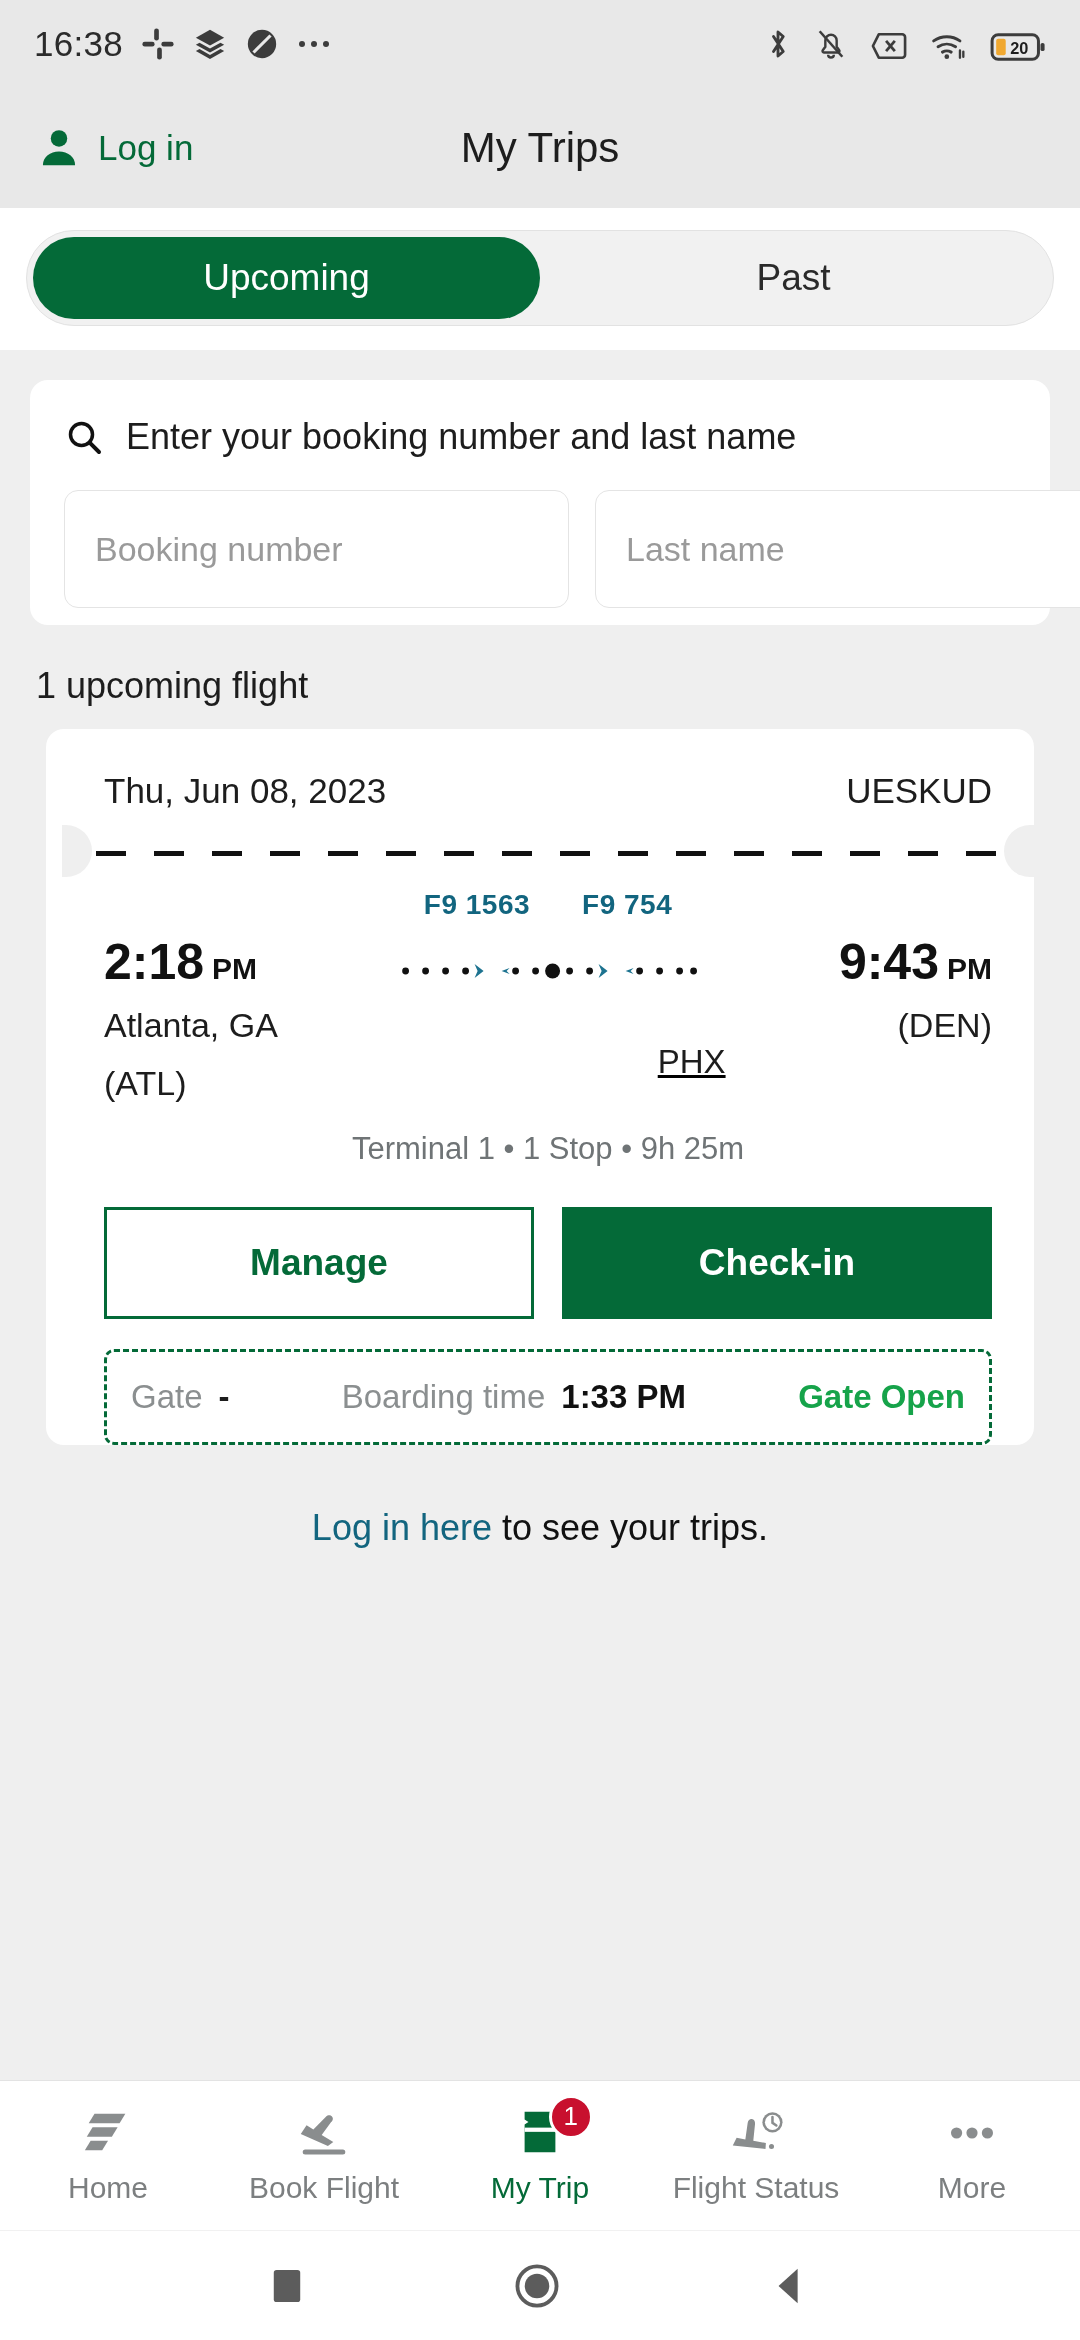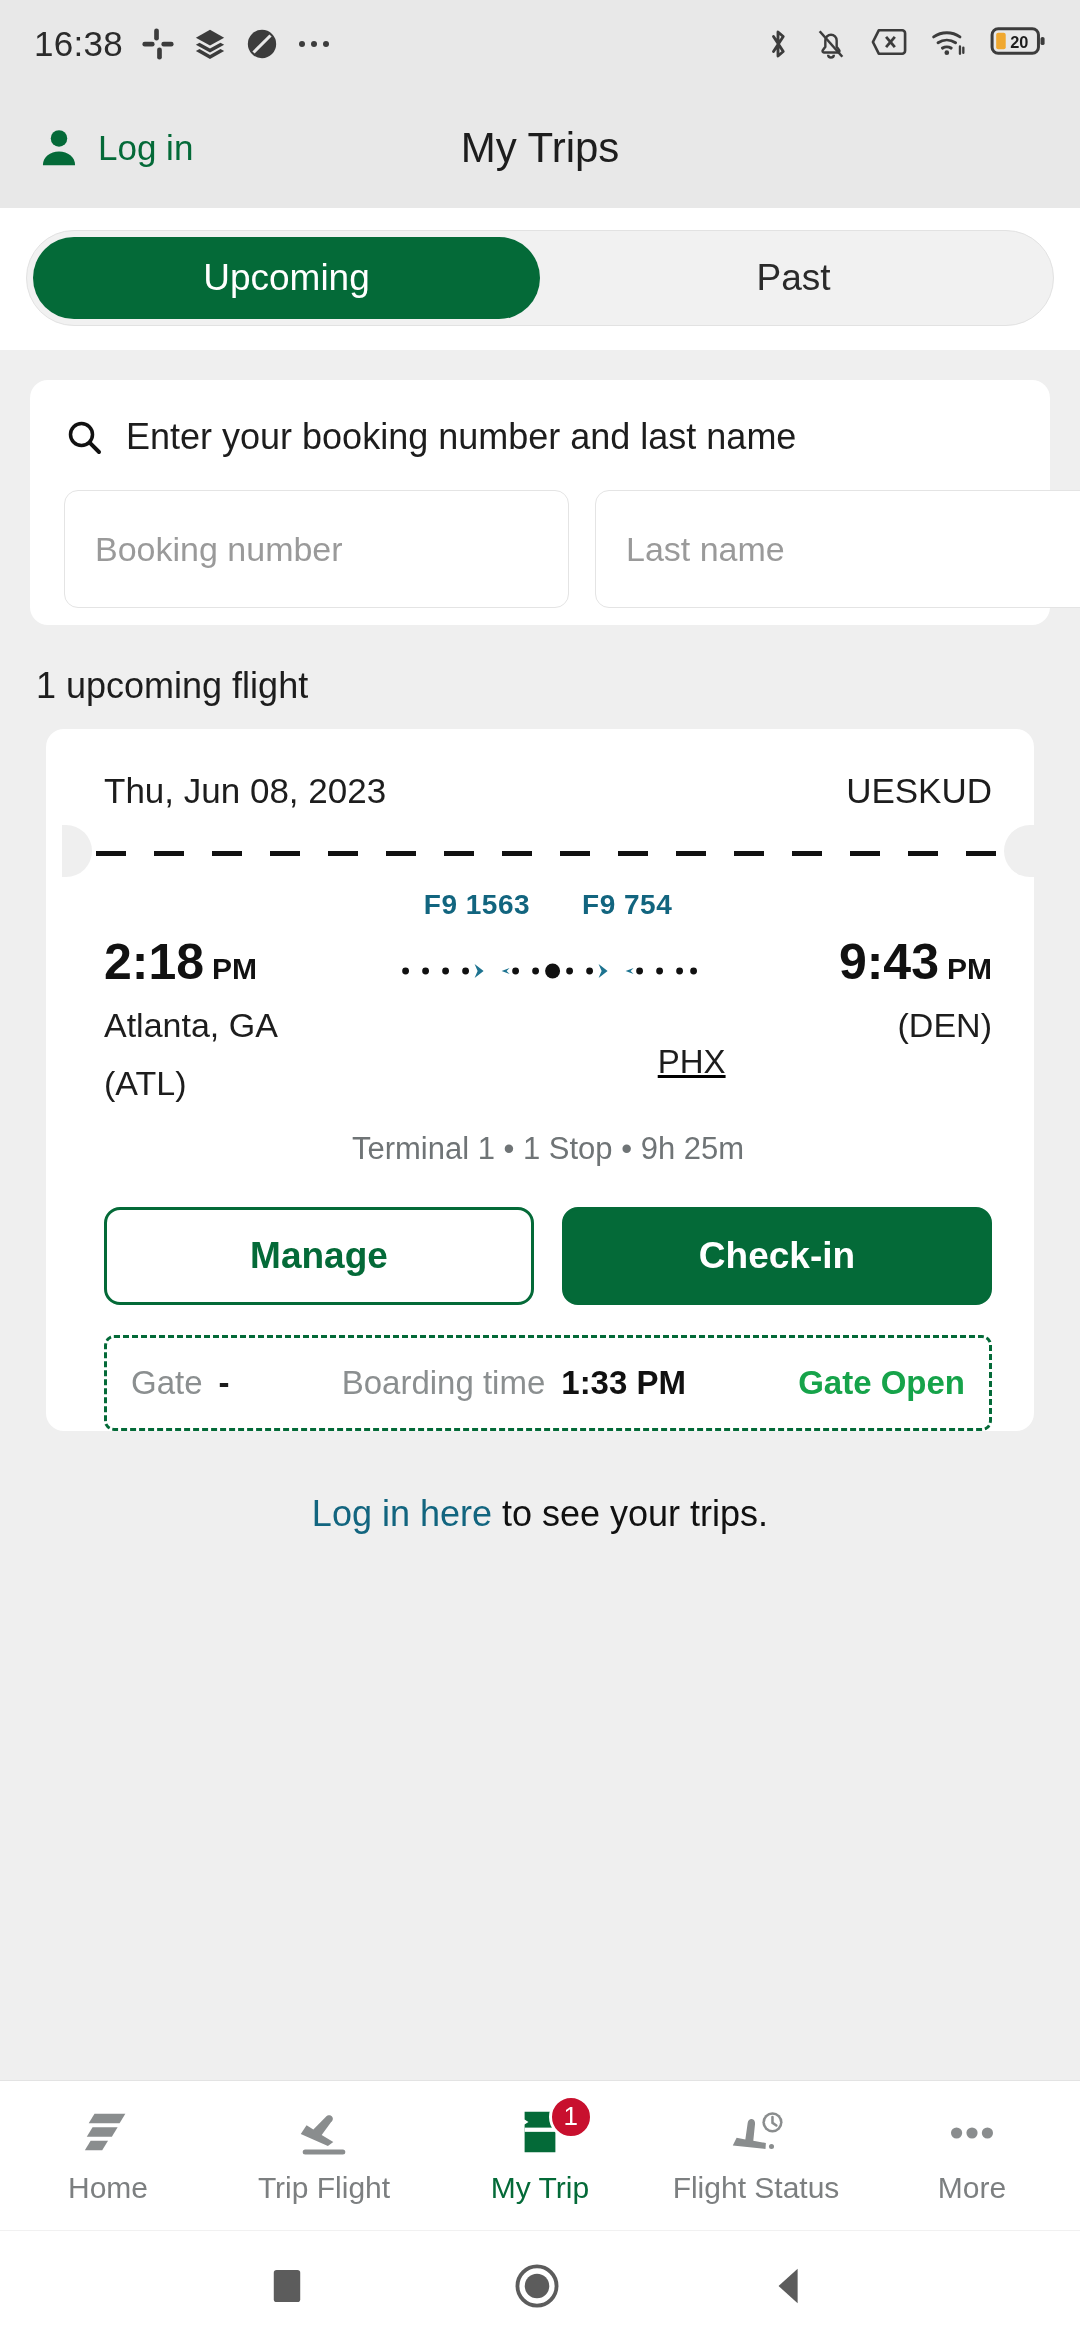--- a/index.html
+++ b/index.html
@@ -11,21 +11,21 @@
   }
   .phone { width: 1080px; height: 2340px; position: relative; display: flex; flex-direction: column; background: #ececec; }
 
   
   .statusbar {
     height: 88px; background: #e8e8e8; display: flex; align-items: center;
     padding: 0 34px; flex: none;
   }
   .sb-left { display: flex; align-items: center; gap: 18px; }
   .sb-time { font-size: 35px; color: #2b2b2b; letter-spacing: .3px; }
-  .sb-right { margin-left: auto; display: flex; align-items: flex-start; gap: 22px; }
+  .sb-right { margin-left: auto; display: flex; align-items: flex-end; gap: 22px; }
   .sb-ico { display: block; }
 
   
   .header {
     height: 120px; background: #e8e8e8; flex: none;
     display: flex; align-items: center; position: relative; padding: 0 36px;
   }
   .login-wrap { display: flex; align-items: center; gap: 16px; z-index: 2; }
   .login-text { color: #046A38; font-size: 35px; }
   .page-title {
@@ -88,21 +88,21 @@
   .route-col.dep { text-align: left; }
   .route-col.arr { text-align: right; }
   .time { font-size: 50px; font-weight: bold; color: #111; line-height: 1.1; }
   .time .ampm { font-size: 30px; font-weight: bold; margin-left: 8px; }
   .city { font-size: 34px; color: #1d1d1d; line-height: 1.28; margin-top: 14px; }
   .stopcode { font-size: 33px; color: #1d1d1d; margin-top: 46px; }
   .t-detail { text-align: center; font-size: 31px; color: #6f7476; margin-top: 26px; }
 
   .actions { display: flex; gap: 28px; padding: 40px 42px 0; }
   .btn {
-    flex: 1; height: 98px; border-radius: 16px; font-size: 37px; font-weight: bold;
+    flex: 1; height: 112px; border-radius: 0; font-size: 37px; font-weight: bold;
     display: flex; align-items: center; justify-content: center; font-family: inherit; cursor: pointer;
   }
   .btn.outline { background: #fff; border: 3px solid #046A38; color: #046A38; }
   .btn.filled { background: #046A38; border: 3px solid #046A38; color: #fff; }
 
   .gatebar {
     margin: 30px 42px 34px; border: 3px dashed #046A38; border-radius: 10px;
     height: 96px; display: flex; align-items: center; padding: 0 24px; gap: 16px;
   }
   .gate-label { font-size: 33px; color: #8b8f90; }
@@ -330,21 +330,21 @@
       <span class="nav-label">Home</span>
     </div>
 
     <div class="nav-item">
       <svg width="62" height="52" viewBox="0 0 32 26">
         <g fill="#8a8d8e">
           <path d="M4 13.5 7 9l3.5 2.2 6.5-6.6c1-1 2.6-1 3.3.1.6.9.2 2-.7 2.8L14.8 14l6 3.6-2.8 2.1z"></path>
           <rect x="5" y="21.5" width="22" height="2.6" rx="1.3"></rect>
         </g>
       </svg>
-      <span class="nav-label">Trip Flight</span>
+      <span class="nav-label">Book Flight</span>
     </div>
 
     <div class="nav-item active">
       <svg width="50" height="52" viewBox="0 0 26 26">
         <path d="M5 2h16v4l-2 1.3L21 8.6V23h-16v-14.4l2-1.3L5 6z" fill="#046A38"></path>
         <rect x="5" y="10.2" width="16" height="2.2" fill="#ffffff"></rect>
       </svg>
       <div class="badge">1</div>
       <span class="nav-label">My Trip</span>
     </div>

